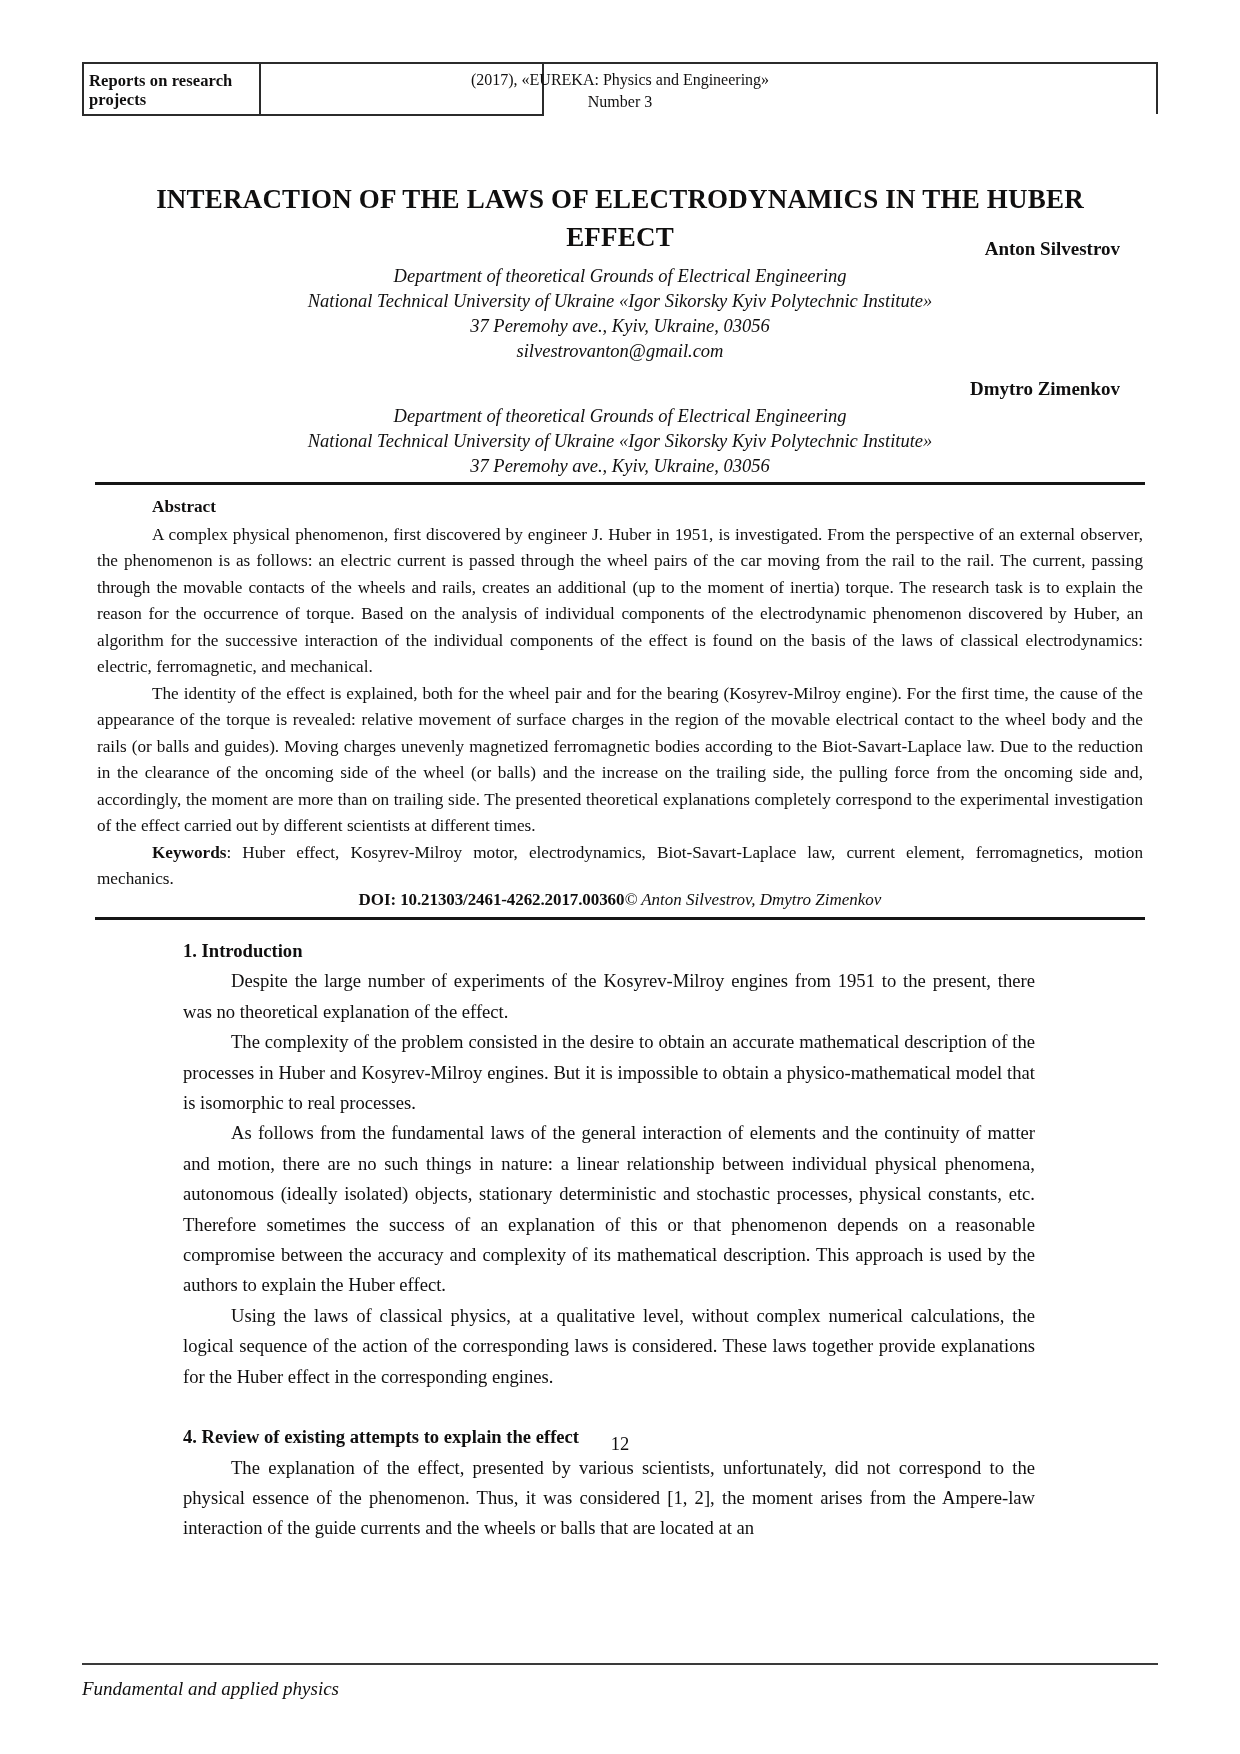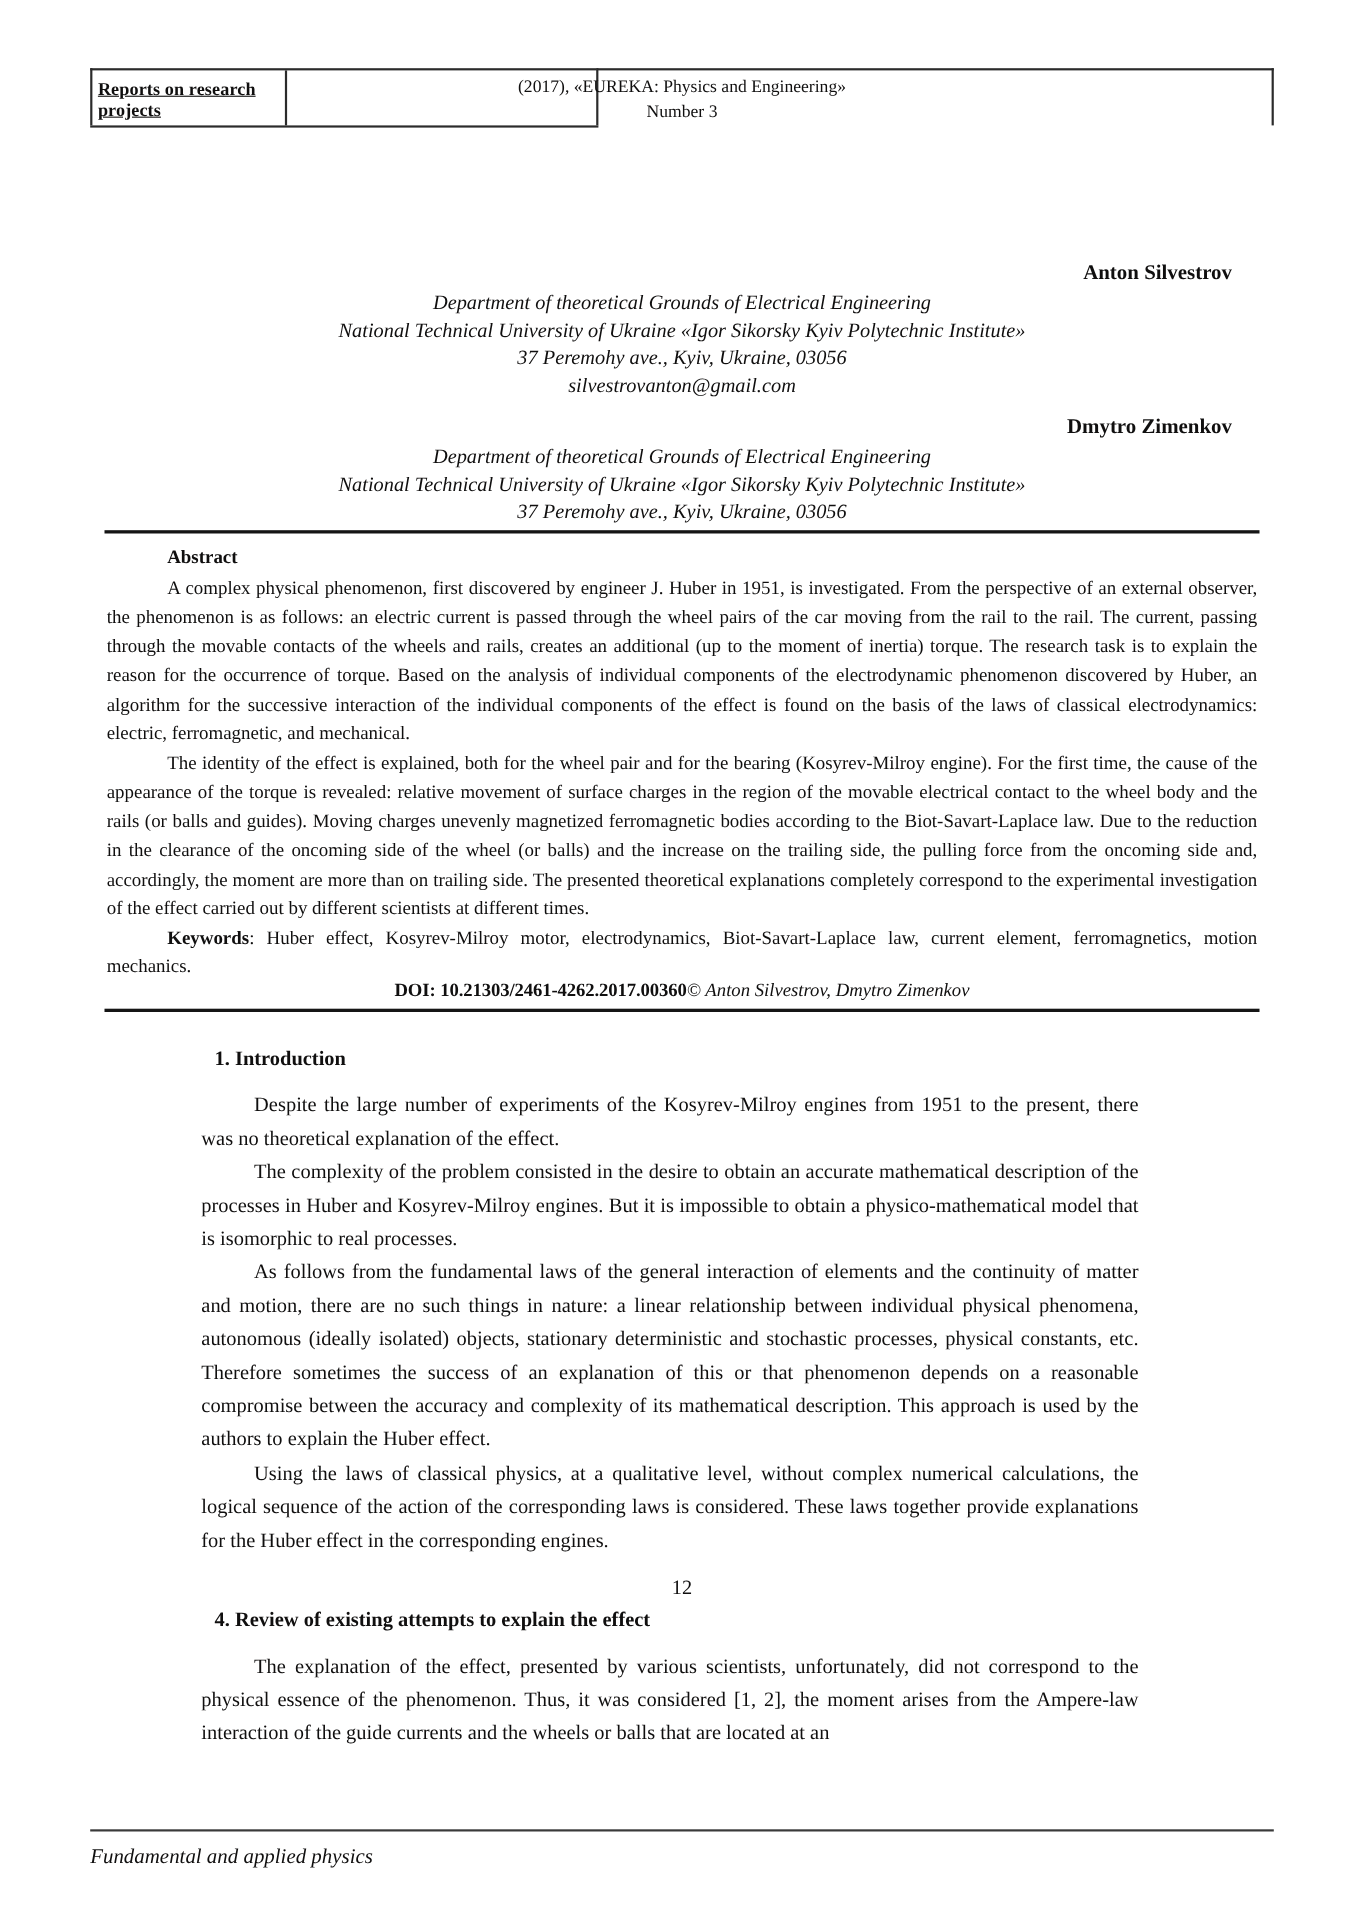--- a/index.html
+++ b/index.html
@@ -53,21 +53,20 @@
   }
   .rh-left-text {
     position: absolute;
     left: 7px;
     top: 9px;
     width: 175px;
     font-weight: bold;
     font-size: 16.5px;
     line-height: 19px;
     letter-spacing: 0.1px;
-    text-decoration: underline;
   }
   .rh-right-box {
     position: absolute;
     left: 460px;
     top: 0;
     right: 0;
     height: 52px;
     border-top: 2px solid #2b2b2b;
     border-left: 2px solid #2b2b2b;
     border-right: 2px solid #2b2b2b;
@@ -188,21 +187,21 @@
   .body-col {
     position: absolute;
     left: 183px;
     top: 936px;
     width: 852px;
     font-size: 18.6px;
     line-height: 30.4px;
     text-align: justify;
   }
   .body-col h2 {
-    margin: 12px;
+    margin: 0;
     font-size: 18.6px;
     font-weight: bold;
     line-height: 30.4px;
   }
   .body-col p {
     margin: 0;
     text-indent: 48px;
   }
   .body-col .sec-gap { height: 30px; }
 
@@ -236,20 +235,21 @@
     </div>
     <div class="rh-left-underline"></div>
     <div class="rh-left-text">Reports on research projects</div>
     <div class="rh-right-box"></div>
     <div class="rh-right-text">
       <div>(2017), «EUREKA: Physics and Engineering»</div>
       <div>Number 3</div>
     </div>
   </div>
 
+  <h1 class="article-title">INTERACTION OF THE LAWS OF ELECTRODYNAMICS IN THE HUBER EFFECT</h1>
 
   <div class="author-block first">
     <div class="author-name">Anton Silvestrov</div>
     <div class="author-line">Department of theoretical Grounds of Electrical Engineering</div>
     <div class="author-line">National Technical University of Ukraine «Igor Sikorsky Kyiv Polytechnic Institute»</div>
     <div class="author-line">37 Peremohy ave., Kyiv, Ukraine, 03056</div>
     <div class="author-line">silvestrovanton@gmail.com</div>
   </div>
 
   <div class="author-block second">

